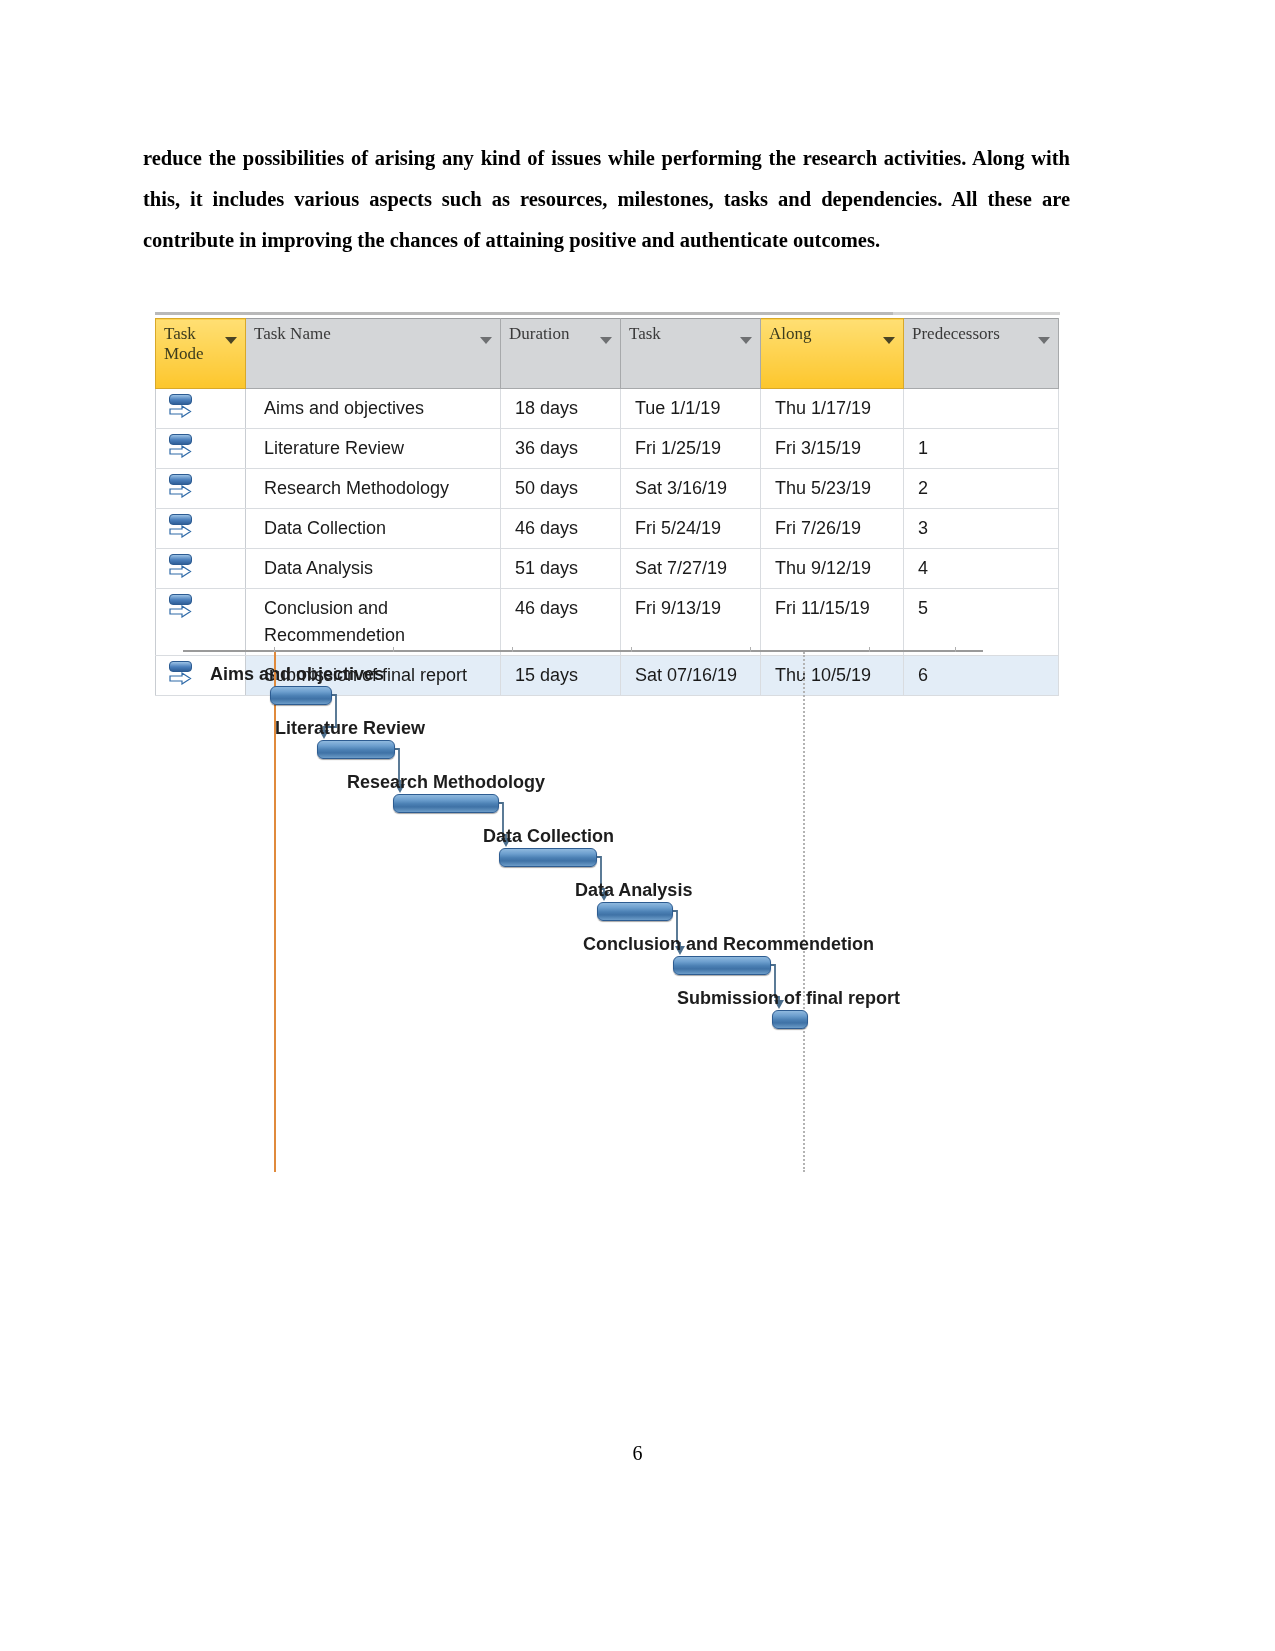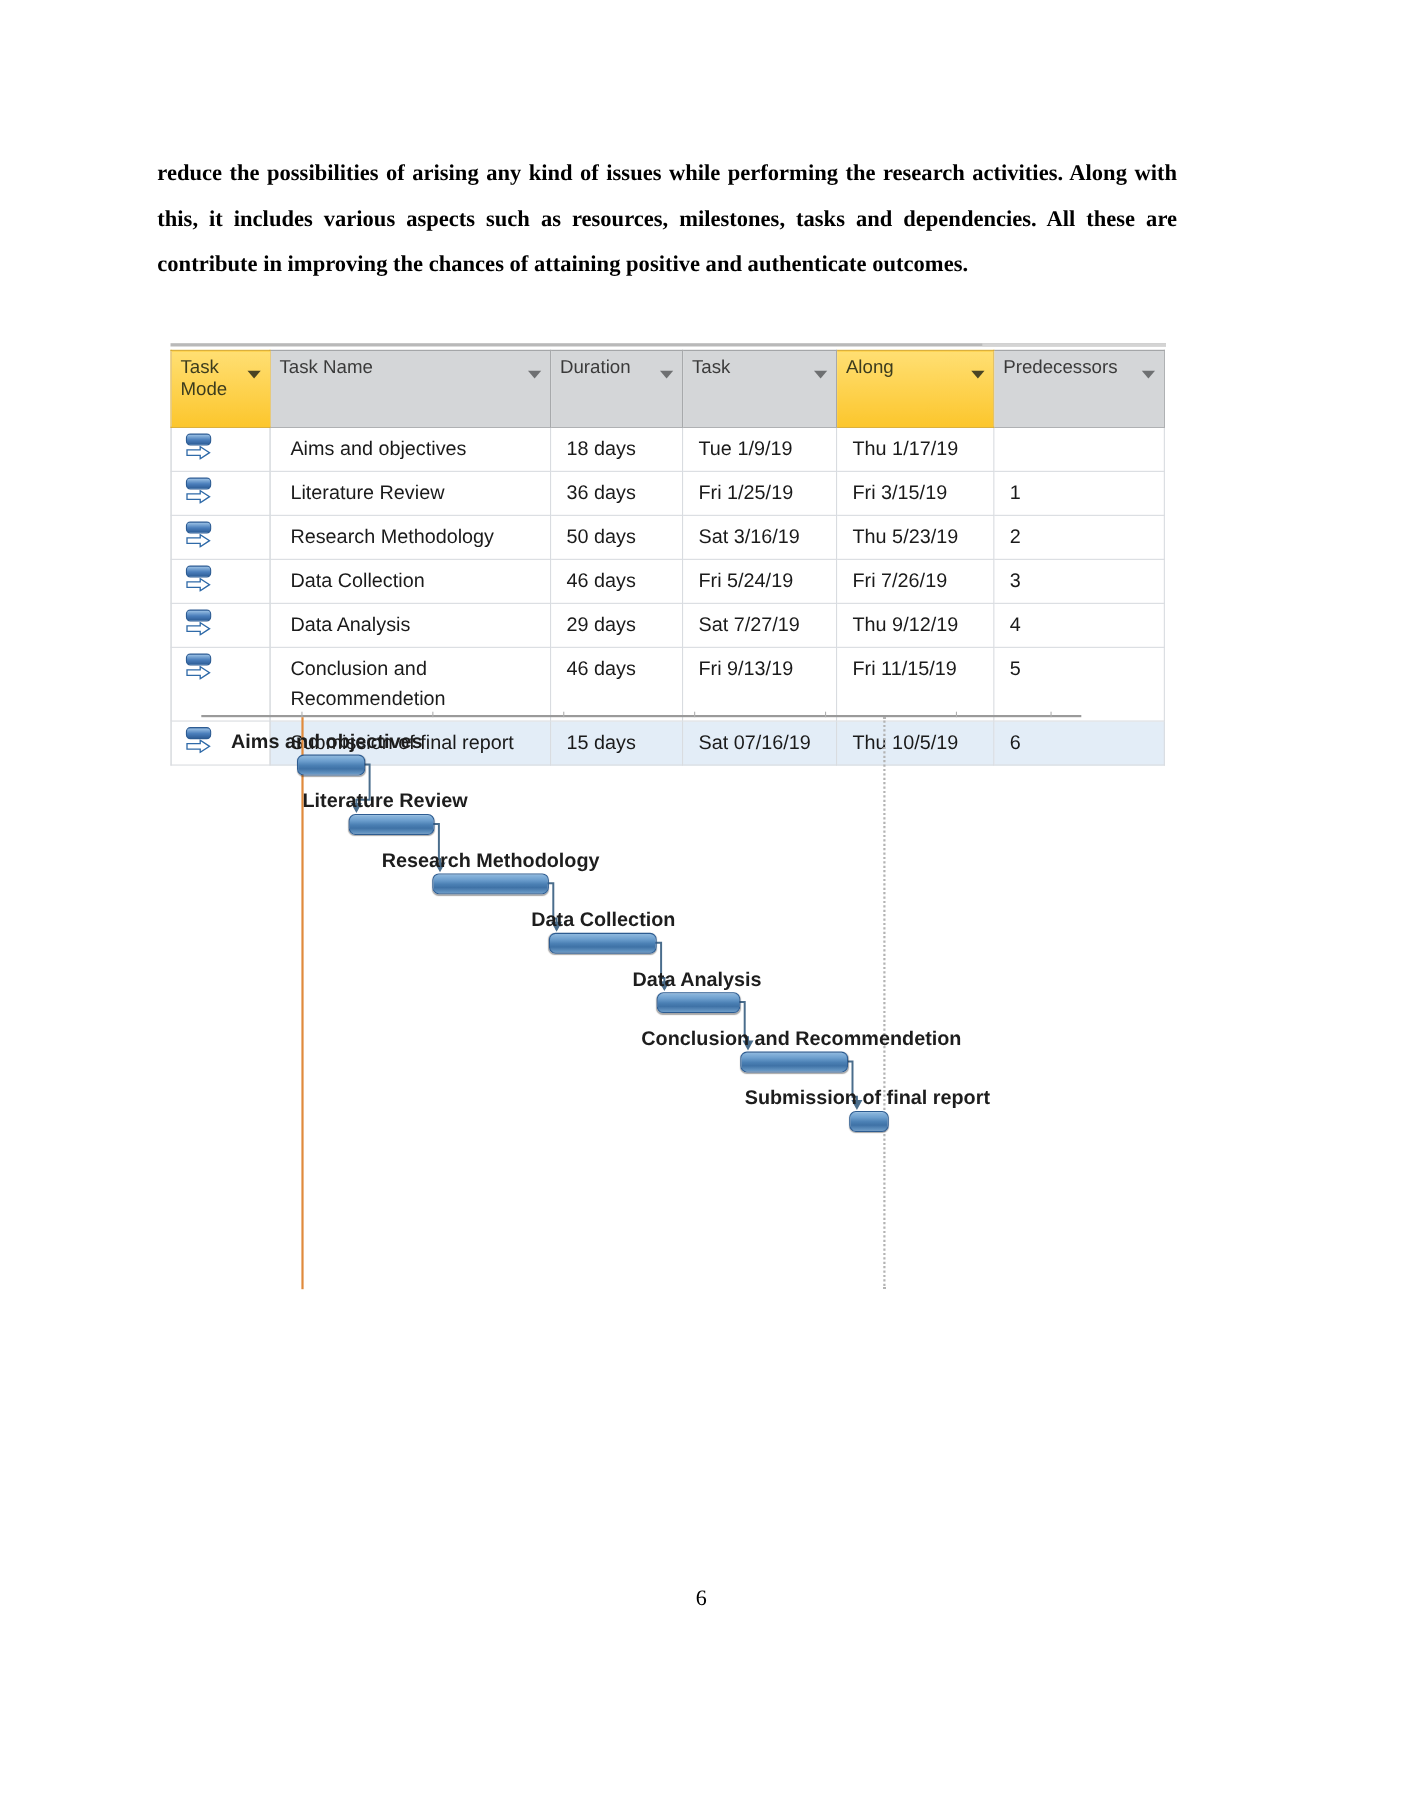--- a/index.html
+++ b/index.html
@@ -71,21 +71,21 @@
     background: #ffffff;
   }
   .grid col.c-mode   { width: 90px; }
   .grid col.c-name   { width: 255px; }
   .grid col.c-dur    { width: 120px; }
   .grid col.c-start  { width: 140px; }
   .grid col.c-finish { width: 143px; }
   .grid col.c-pred   { width: 155px; }
 
   .grid th {
-    font-family: Liberation Sans, sans-serif;
+    font-family: Liberation Serif, serif;
     font-size: 17px;
     font-weight: normal;
     color: #3a3a3a;
     background: #d4d6d8;
     border: 1px solid #a7a9ab;
     border-top: 1px solid #9b9d9f;
     text-align: left;
     vertical-align: top;
     padding: 5px 6px 18px 8px;
     height: 46px;
@@ -284,21 +284,21 @@
           <td class="mode-cell">
             <span class="mode-icon">
               <span class="bar"></span>
               <svg class="arrow" viewBox="0 0 23 13">
                 <path d="M1 4 H13 V1 L21.5 6.5 L13 12 V9 H1 Z" fill="#ffffff" stroke="#2f6aa8" stroke-width="1.2"></path>
               </svg>
             </span>
           </td>
           <td class="name-cell">Aims and objectives</td>
           <td>18 days</td>
-          <td>Tue 1/9/19</td>
+          <td>Tue 1/1/19</td>
           <td>Thu 1/17/19</td>
           <td></td>
         </tr>
         <tr>
           <td class="mode-cell">
             <span class="mode-icon">
               <span class="bar"></span>
               <svg class="arrow" viewBox="0 0 23 13">
                 <path d="M1 4 H13 V1 L21.5 6.5 L13 12 V9 H1 Z" fill="#ffffff" stroke="#2f6aa8" stroke-width="1.2"></path>
               </svg>
@@ -343,21 +343,21 @@
         <tr>
           <td class="mode-cell">
             <span class="mode-icon">
               <span class="bar"></span>
               <svg class="arrow" viewBox="0 0 23 13">
                 <path d="M1 4 H13 V1 L21.5 6.5 L13 12 V9 H1 Z" fill="#ffffff" stroke="#2f6aa8" stroke-width="1.2"></path>
               </svg>
             </span>
           </td>
           <td class="name-cell">Data Analysis</td>
-          <td>29 days</td>
+          <td>51 days</td>
           <td>Sat 7/27/19</td>
           <td>Thu 9/12/19</td>
           <td>4</td>
         </tr>
         <tr>
           <td class="mode-cell">
             <span class="mode-icon">
               <span class="bar"></span>
               <svg class="arrow" viewBox="0 0 23 13">
                 <path d="M1 4 H13 V1 L21.5 6.5 L13 12 V9 H1 Z" fill="#ffffff" stroke="#2f6aa8" stroke-width="1.2"></path>

